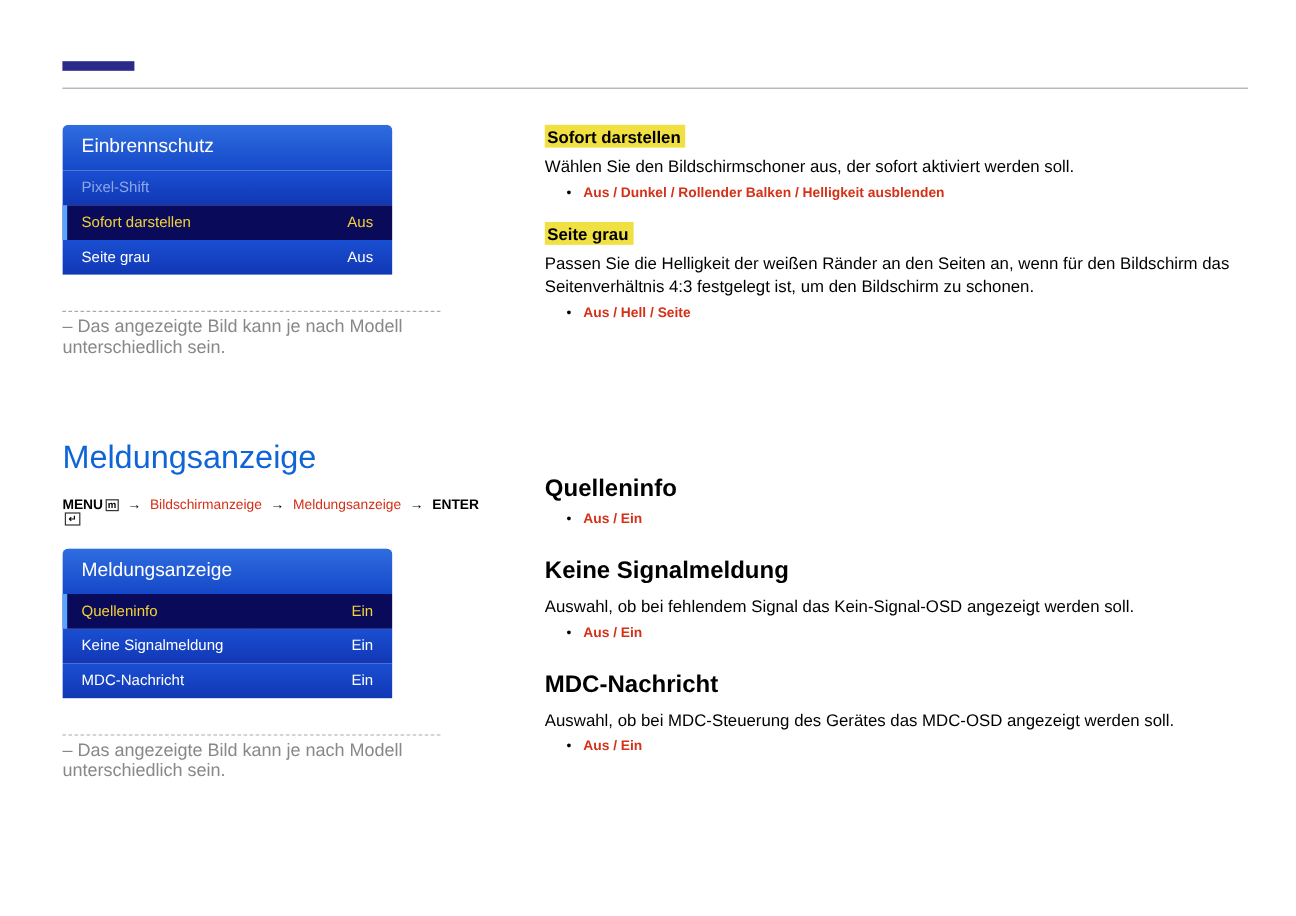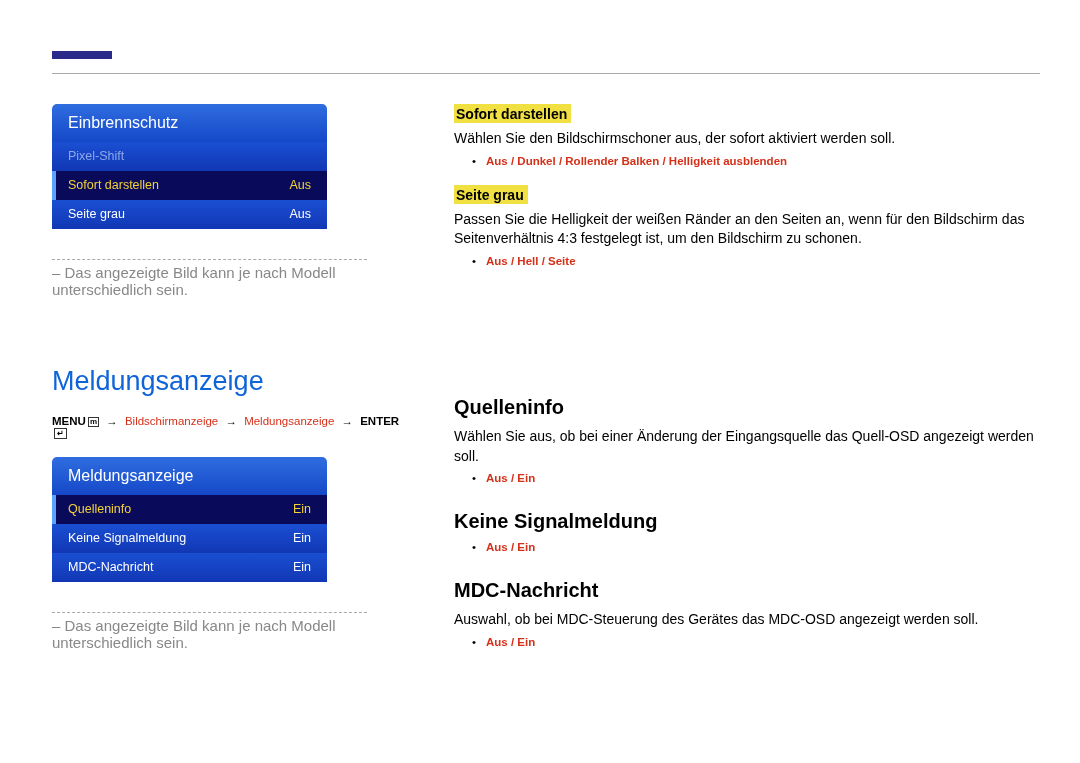--- a/index.html
+++ b/index.html
@@ -203,27 +203,27 @@
       <div class="h-yellow">Seite grau</div>
       <div class="desc">Passen Sie die Helligkeit der weißen Ränder an den Seiten an, wenn für den Bildschirm das Seitenverhältnis 4:3 festgelegt ist, um den Bildschirm zu schonen.</div>
       <ul class="opts" id="opts-seite">
           <li><span class="red">Aus</span><span class="sep"> / </span><span class="red">Hell</span><span class="sep"> / </span><span class="red">Seite</span></li>
         </ul>
     </div>
 
     <div class="right-bottom" id="right-bottom-sections">
         <div class="block-bottom">
           <div class="h-black first">Quelleninfo</div>
-          <div class="desc">Wählen Sie aus, ob bei einer Änderung der Eingangsquelle das Quell-OSD angezeigt werden soll.</div>
           <ul class="opts">
             <li><span class="red">Aus</span><span class="sep"> / </span><span class="red">Ein</span></li>
           </ul>
         </div>
         <div class="block-bottom">
           <div class="h-black">Keine Signalmeldung</div>
+          <div class="desc">Auswahl, ob bei fehlendem Signal das Kein-Signal-OSD angezeigt werden soll.</div>
           <ul class="opts">
             <li><span class="red">Aus</span><span class="sep"> / </span><span class="red">Ein</span></li>
           </ul>
         </div>
         <div class="block-bottom">
           <div class="h-black">MDC-Nachricht</div>
           <div class="desc">Auswahl, ob bei MDC-Steuerung des Gerätes das MDC-OSD angezeigt werden soll.</div>
           <ul class="opts">
             <li><span class="red">Aus</span><span class="sep"> / </span><span class="red">Ein</span></li>
           </ul>

